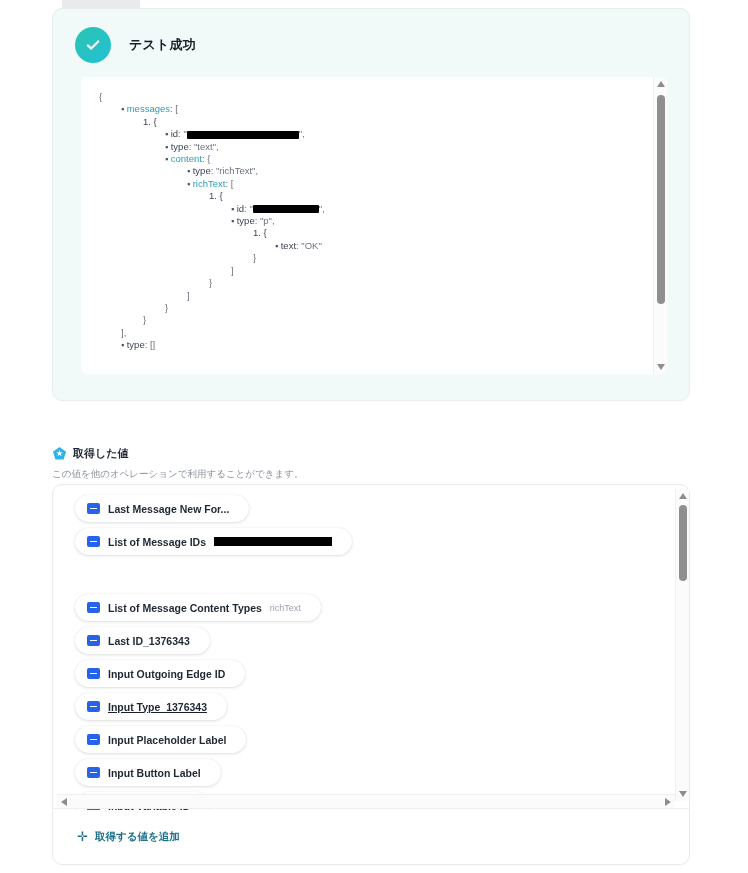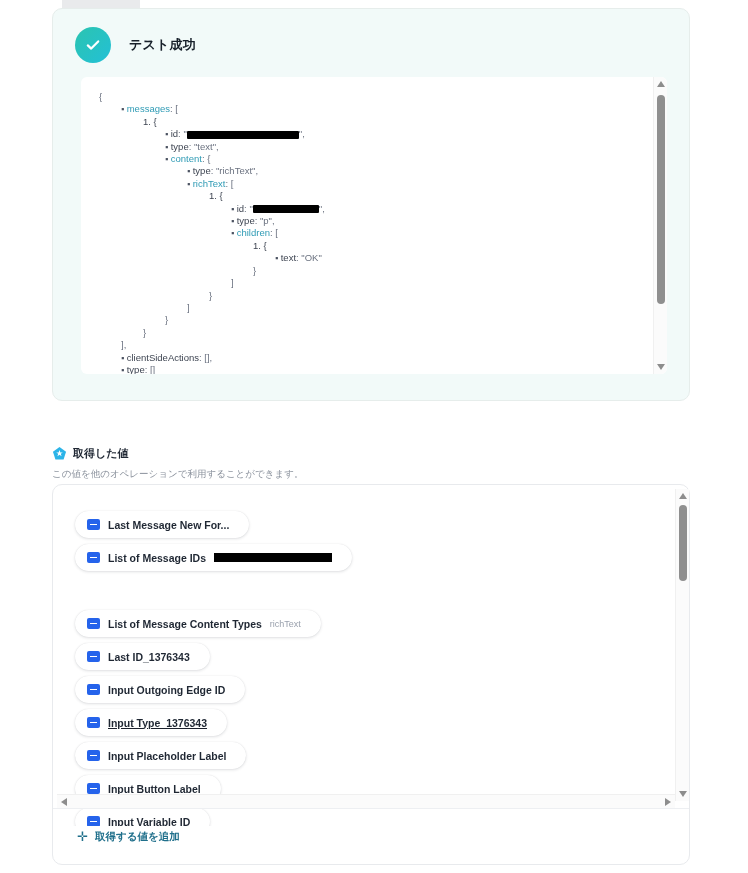--- a/index.html
+++ b/index.html
@@ -105,21 +105,21 @@
     position:absolute; left:52px; top:468px;
     font-size:9.5px; color:#8a919c;
   }
 
   .cv-card {
     position:absolute; left:52px; top:484px;
     width:638px; height:381px;
     background:#fff; border:1px solid #e8eaed; border-radius:10px;
   }
   .chips-area {
-    position:absolute; left:0; top:16px; width:622px; height:325px;
+    position:absolute; left:0; top:0; width:622px; height:325px;
     overflow:hidden;
   }
   .chip {
     position:absolute; left:22px;
     display:inline-flex; align-items:center; gap:8px;
     height:27px; padding:0 20px 0 12px;
     background:#ffffff; border-radius:14px;
     box-shadow: 0 1px 3px rgba(16,24,40,.13), 0 0 1px rgba(16,24,40,.12);
     white-space: nowrap;
   }
@@ -182,31 +182,29 @@
           <div class="jrow" style="padding-left: 22px;"><span class="bullet">▪ </span><span class="k-exp">messages</span><span class="punct">: [</span></div>
           <div class="jrow" style="padding-left: 44px;"><span class="idx">1. {</span></div>
           <div class="jrow" style="padding-left: 66px;"><span class="bullet">▪ </span><span class="k-leaf">id</span><span class="punct">: "</span><span class="redact w1"></span><span class="punct">",</span></div>
           <div class="jrow" style="padding-left: 66px;"><span class="bullet">▪ </span><span class="k-leaf">type</span><span class="punct">: "text",</span></div>
           <div class="jrow" style="padding-left: 66px;"><span class="bullet">▪ </span><span class="k-exp">content</span><span class="punct">: {</span></div>
           <div class="jrow" style="padding-left: 88px;"><span class="bullet">▪ </span><span class="k-leaf">type</span><span class="punct">: "richText",</span></div>
           <div class="jrow" style="padding-left: 88px;"><span class="bullet">▪ </span><span class="k-exp">richText</span><span class="punct">: [</span></div>
           <div class="jrow" style="padding-left: 110px;"><span class="idx">1. {</span></div>
           <div class="jrow" style="padding-left: 132px;"><span class="bullet">▪ </span><span class="k-leaf">id</span><span class="punct">: "</span><span class="redact w2"></span><span class="punct">",</span></div>
           <div class="jrow" style="padding-left: 132px;"><span class="bullet">▪ </span><span class="k-leaf">type</span><span class="punct">: "p",</span></div>
-          <div class="jrow" style="padding-left: 132px;"><span class="bullet">▪ </span><span class="k-exp">children</span><span class="punct">: [</span></div>
           <div class="jrow" style="padding-left: 154px;"><span class="idx">1. {</span></div>
           <div class="jrow" style="padding-left: 176px;"><span class="bullet">▪ </span><span class="k-leaf">text</span><span class="punct">: "OK"</span></div>
           <div class="jrow" style="padding-left: 154px;"><span class="punct">}</span></div>
           <div class="jrow" style="padding-left: 132px;"><span class="punct">]</span></div>
           <div class="jrow" style="padding-left: 110px;"><span class="punct">}</span></div>
           <div class="jrow" style="padding-left: 88px;"><span class="punct">]</span></div>
           <div class="jrow" style="padding-left: 66px;"><span class="punct">}</span></div>
           <div class="jrow" style="padding-left: 44px;"><span class="punct">}</span></div>
           <div class="jrow" style="padding-left: 22px;"><span class="punct">],</span></div>
-          <div class="jrow" style="padding-left: 22px;"><span class="bullet">▪ </span><span class="k-leaf">clientSideActions</span><span class="punct">: [],</span></div>
           <div class="jrow" style="padding-left: 22px;"><span class="bullet">▪ </span><span class="k-leaf">type</span><span class="punct">: []</span></div>
         </div>
 
       <div class="vsb json-vsb">
         <div class="arw up">
             <span class="tri up"></span>
           </div>
         <div class="vthumb"></div>
         <div class="arw dn">
             <span class="tri dn"></span>

